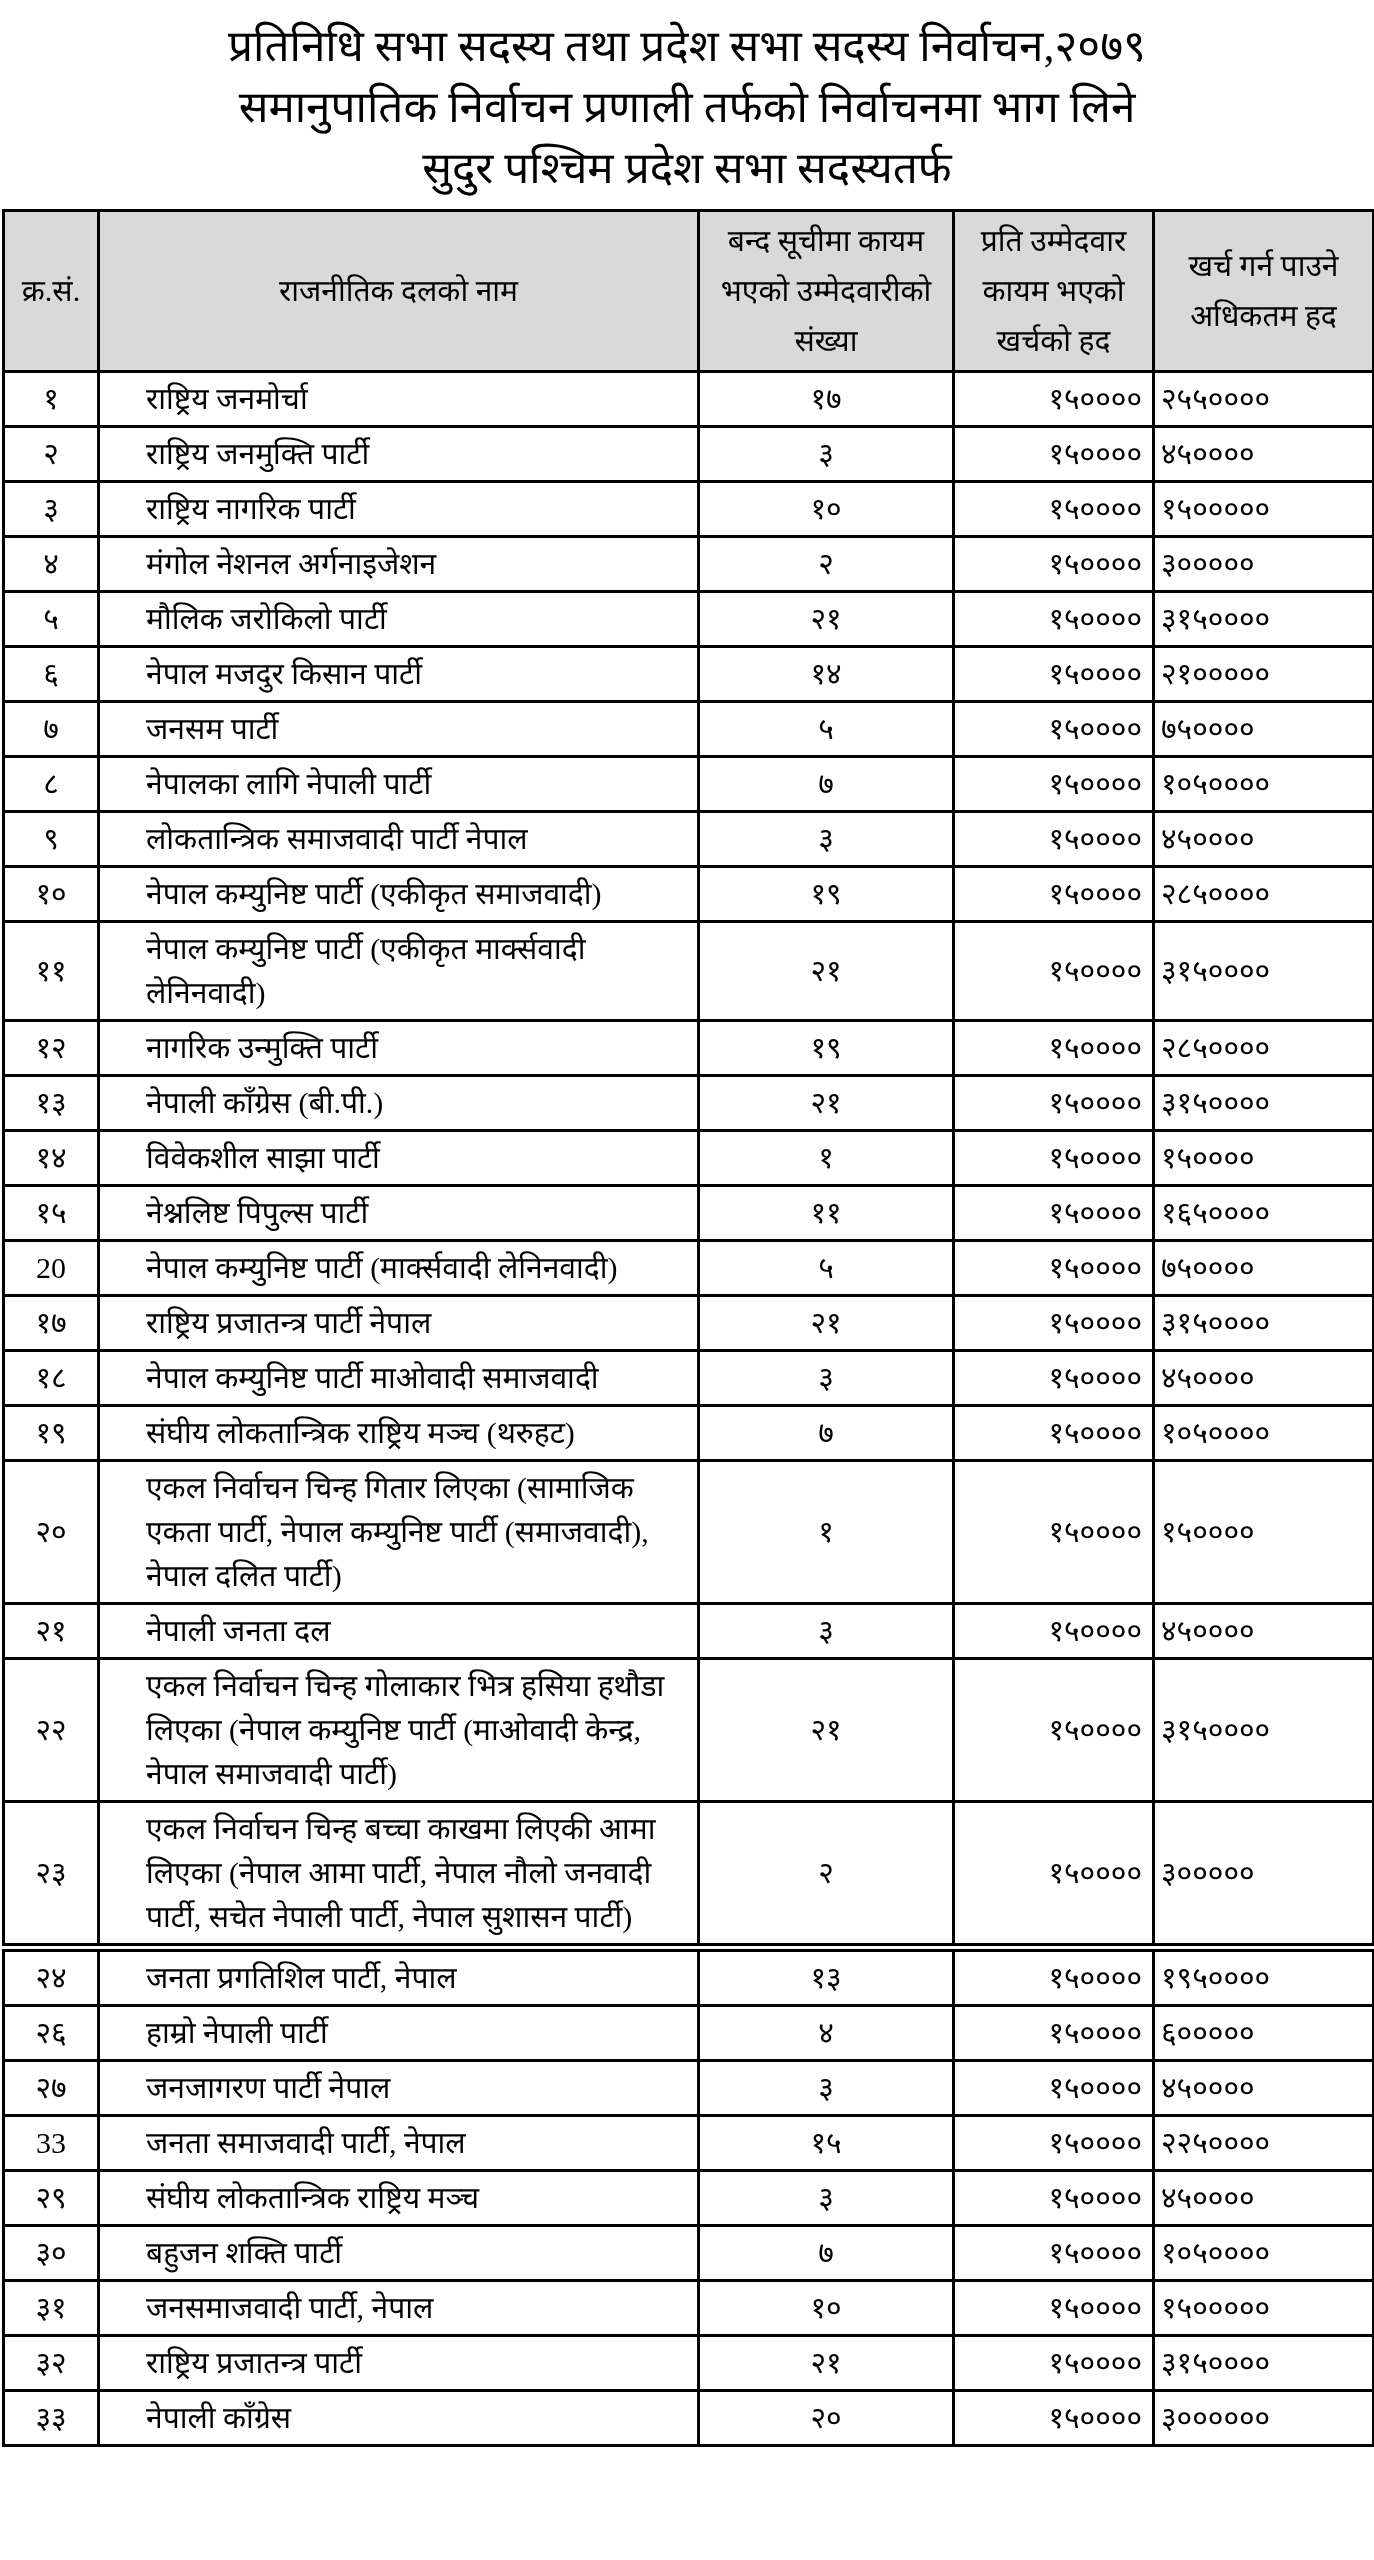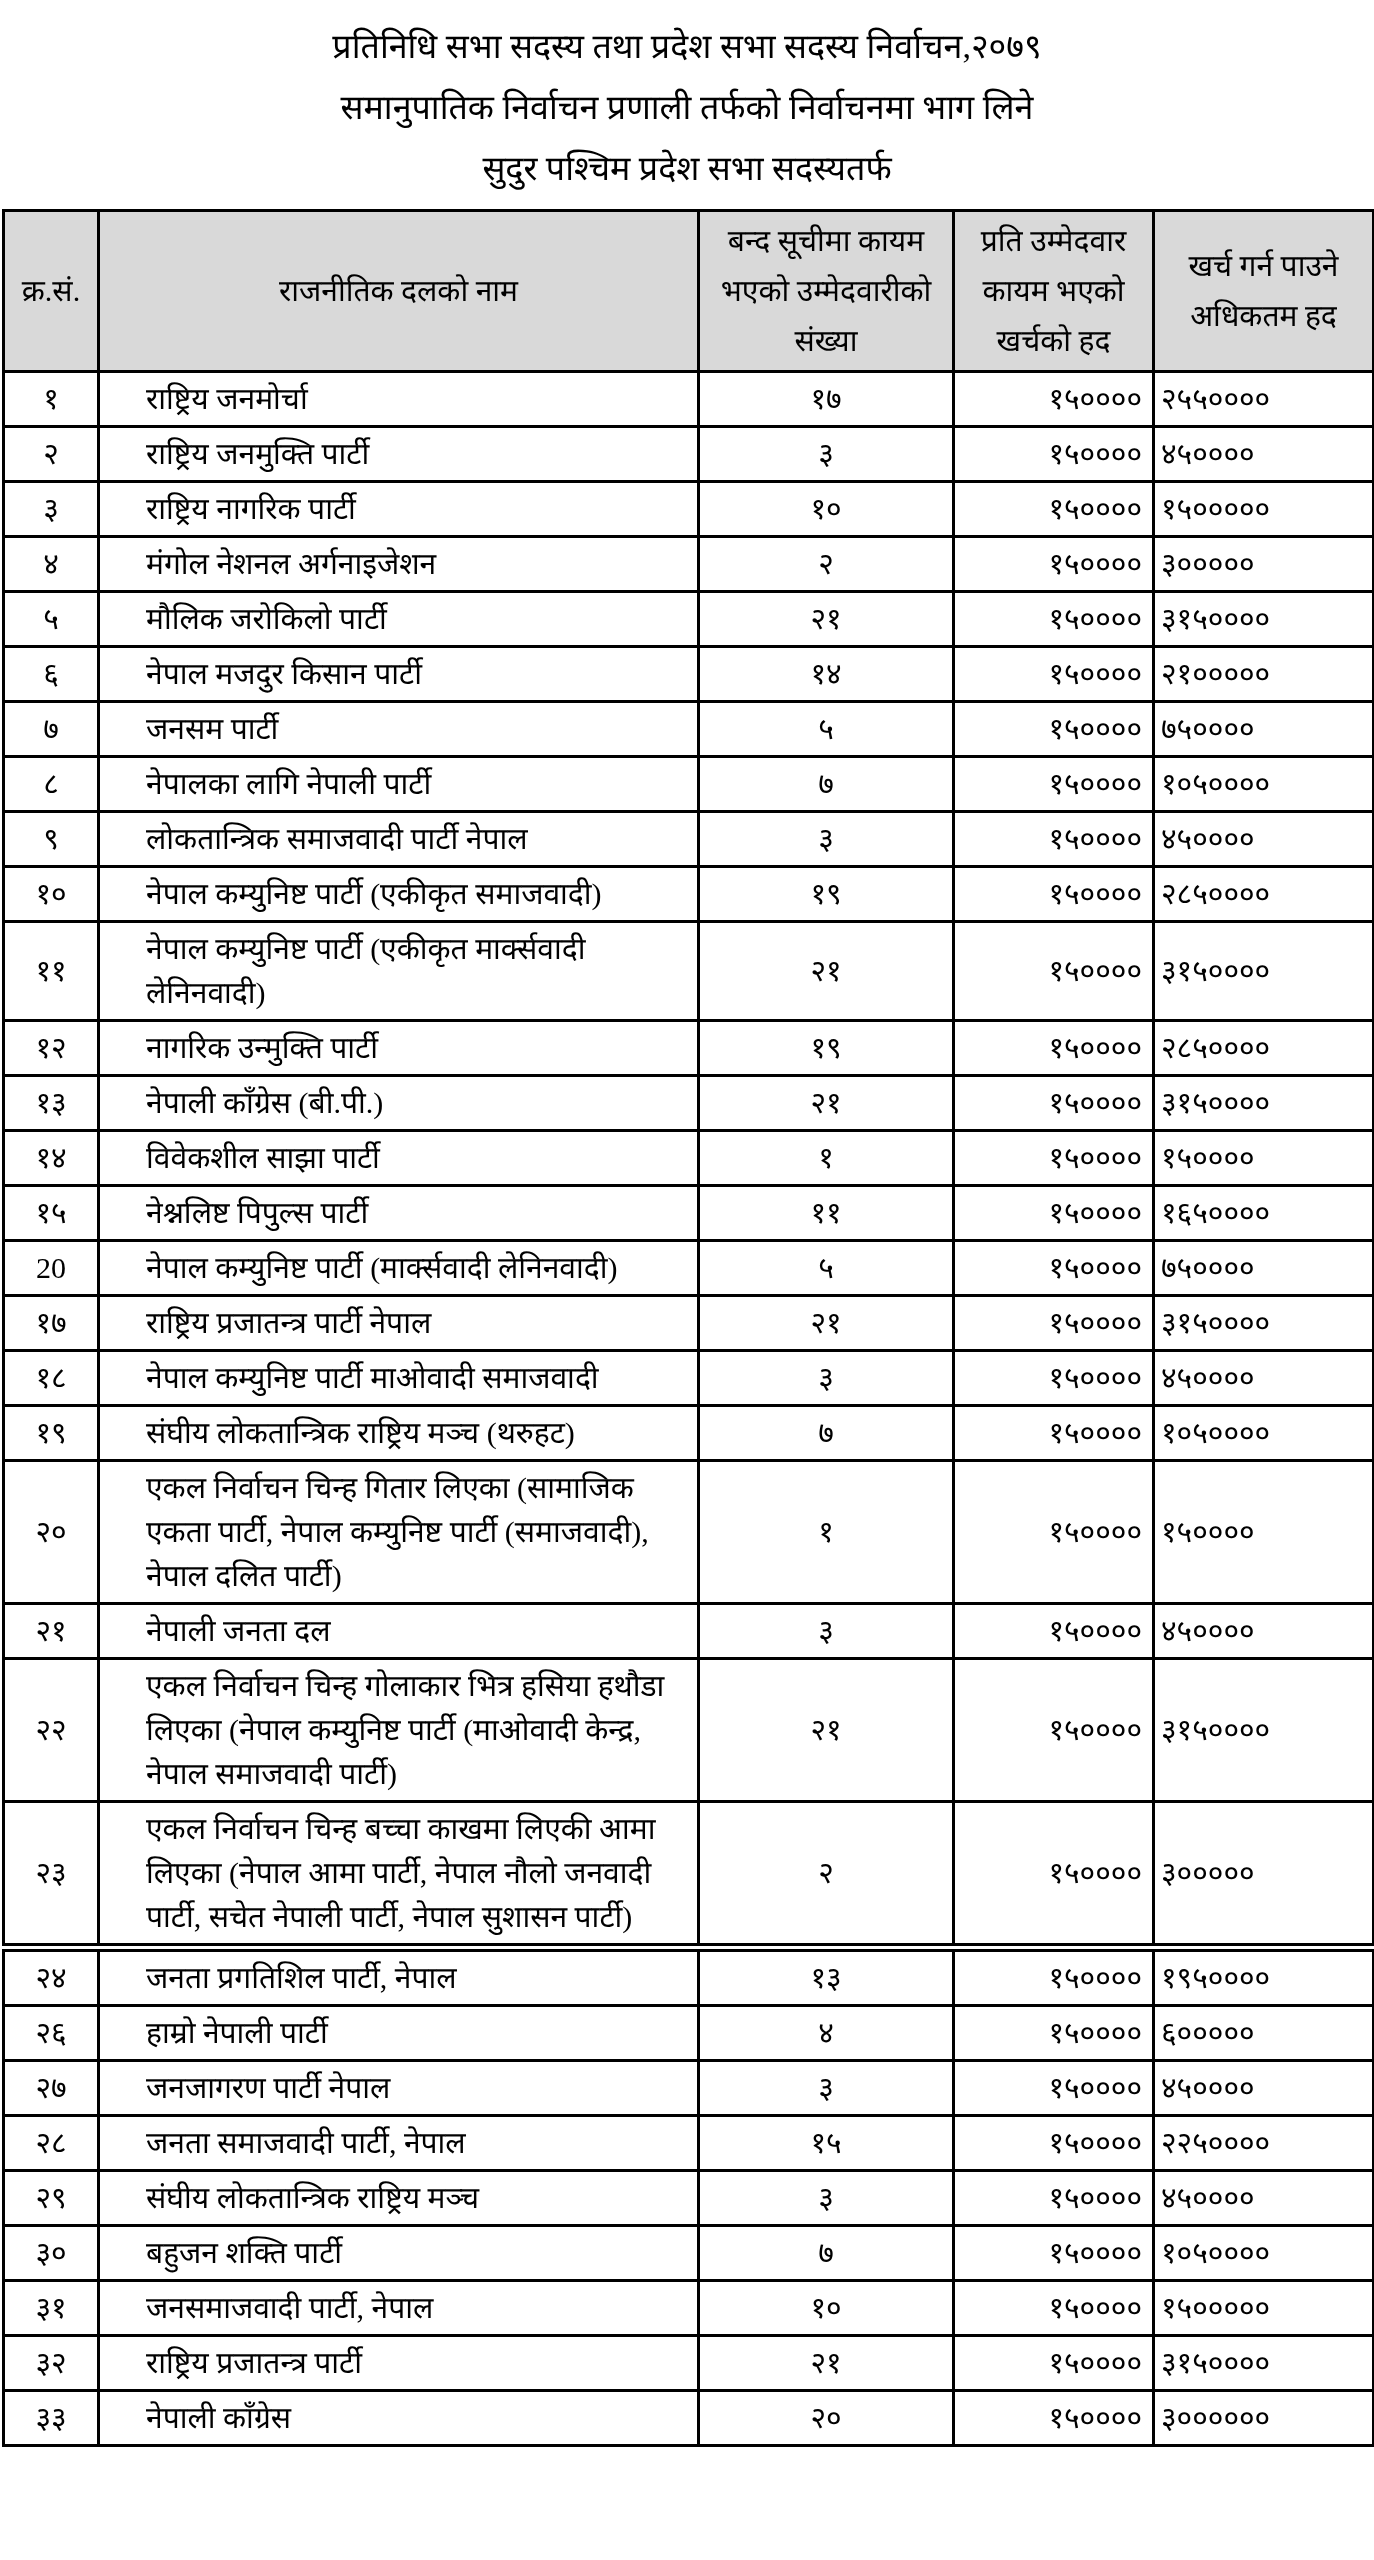--- a/index.html
+++ b/index.html
@@ -11,21 +11,21 @@
   }
   .page {
     width: 1374px;
     background: #ffffff;
   }
   .titles {
     padding-top: 16px;
     text-align: center;
   }
   .titles .title-line {
-    font-size: 34px;
+    font-size: 44px;
     line-height: 61px;
     white-space: nowrap;
   }
   table.expense-table {
     border-collapse: collapse;
     table-layout: fixed;
     width: 1370px;
     margin: 10px 2px 0 2px;
   }
   table.expense-table th,
@@ -262,21 +262,21 @@
     <td class="cell-max">६०००००</td>
   </tr>
         <tr>
     <td class="cell-sn">२७</td>
     <td class="cell-party">जनजागरण पार्टी नेपाल</td>
     <td class="cell-count">३</td>
     <td class="cell-per">१५००००</td>
     <td class="cell-max">४५००००</td>
   </tr>
         <tr>
-    <td class="cell-sn">२८</td>
+    <td class="cell-sn">33</td>
     <td class="cell-party">जनता समाजवादी पार्टी, नेपाल</td>
     <td class="cell-count">१५</td>
     <td class="cell-per">१५००००</td>
     <td class="cell-max">२२५००००</td>
   </tr>
         <tr>
     <td class="cell-sn">२९</td>
     <td class="cell-party">संघीय लोकतान्त्रिक राष्ट्रिय मञ्च</td>
     <td class="cell-count">३</td>
     <td class="cell-per">१५००००</td>

